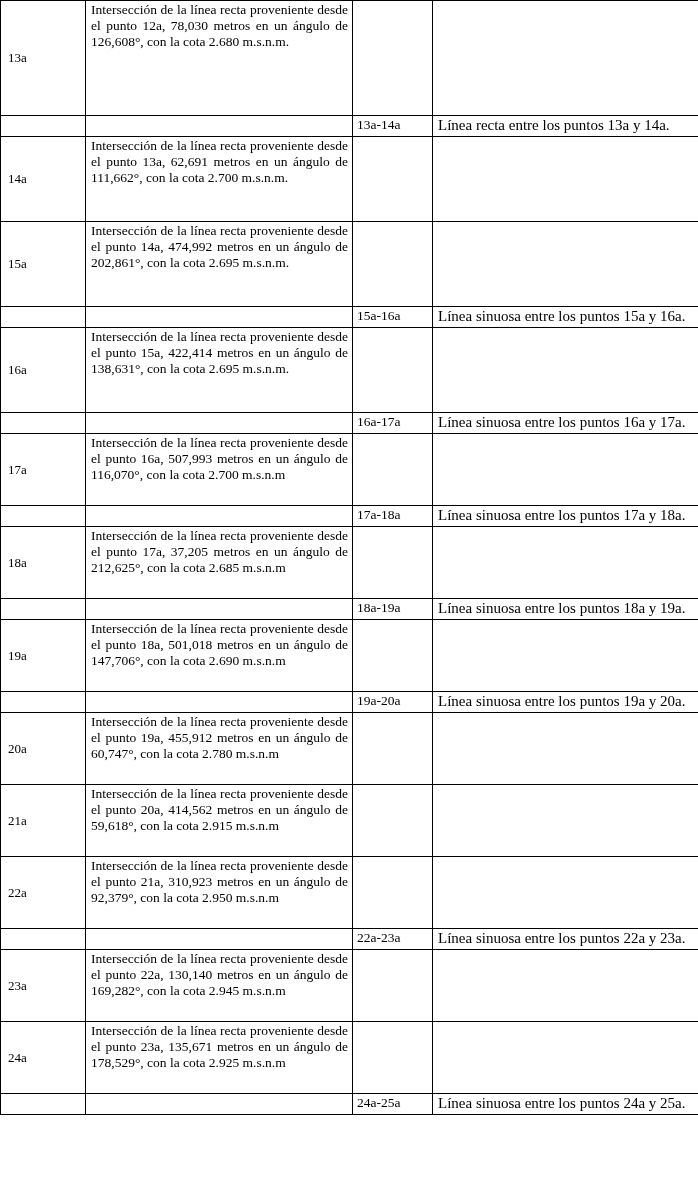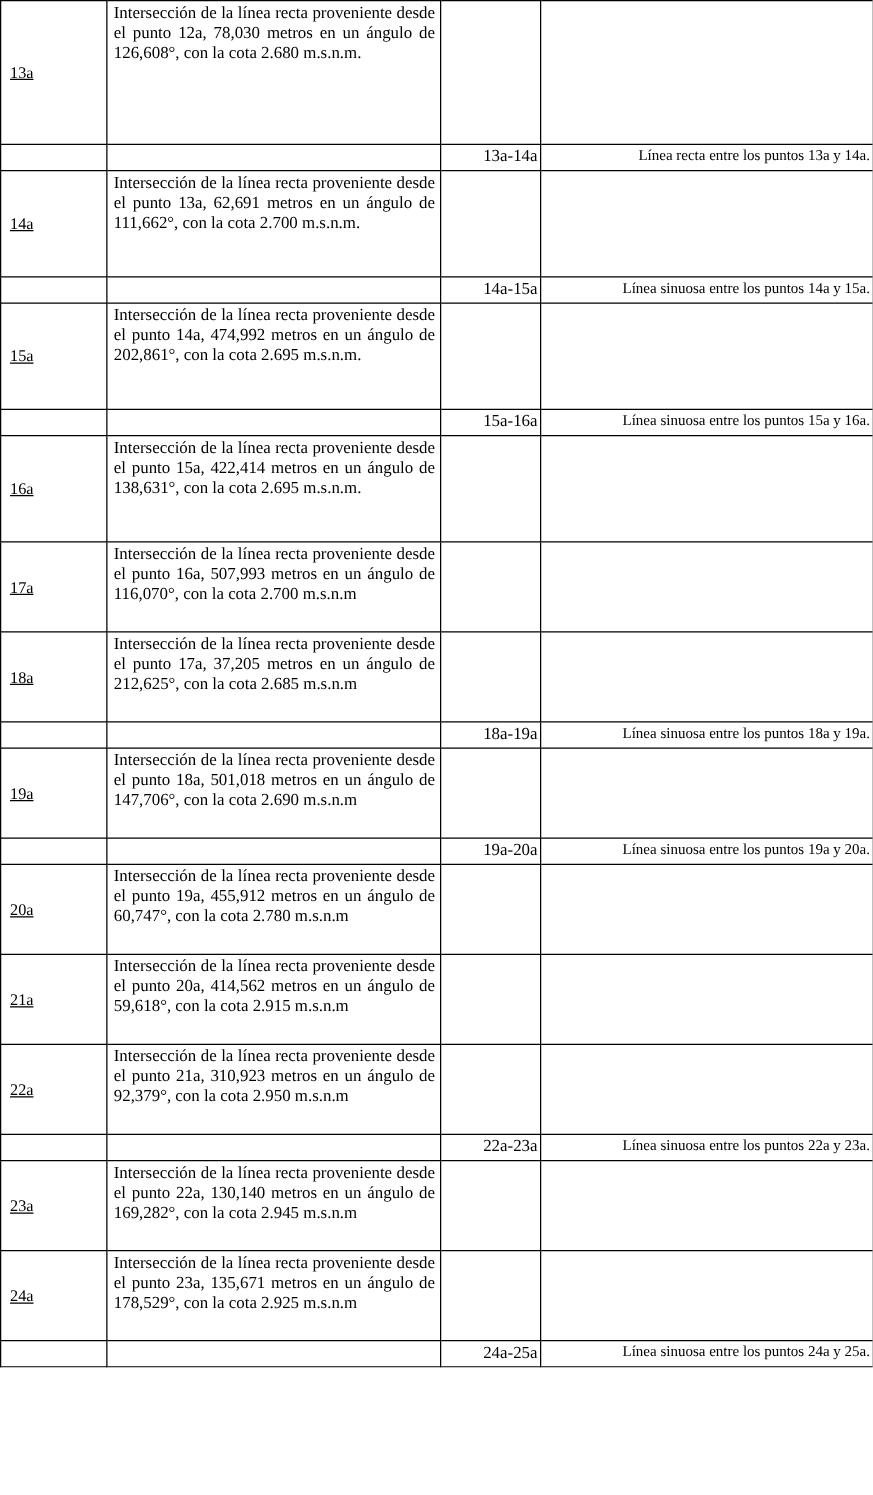--- a/index.html
+++ b/index.html
@@ -21,43 +21,42 @@
   }
   col.c-point  { width: 85px; }
   col.c-pdesc  { width: 267px; }
   col.c-seg    { width: 80px; }
   col.c-sdesc  { width: 266px; }
 
   .id-cell {
     vertical-align: middle;
     padding: 0 2px 0 7px;
     font-size: 13px;
-    text-decoration: underline;
   }
   .desc-cell {
     padding: 1px 4px 0 5px;
     font-size: 13.5px;
     line-height: 1.18;
     text-align: justify;
     margin-top: 28px;
   }
   .seg-cell {
     padding: 1px 2px 0 4px;
     font-size: 13.5px;
   }
   .segdesc-cell {
     padding: 1px 2px 0 5px;
-    font-size: 12px;
+    font-size: 15px;
     white-space: nowrap;
     margin-top: 20px;
   }
   tr.row-tall { height: 115px; }
   tr.row-med  { height: 85px; }
   tr.row-sm   { height: 72px; }
-  tr.row-seg  { height: 21px; text-align: right; }
+  tr.row-seg  { height: 21px; }
 </style>
 </head>
 <body>
 
 <table class="doc-table">
   <colgroup>
     <col class="c-point">
       <col class="c-pdesc">
       <col class="c-seg">
       <col class="c-sdesc">
@@ -78,26 +77,20 @@
       <td class="segdesc-cell">Línea recta entre los puntos 13a y 14a.</td>
     </tr>
 
     <tr class="row-point row-med">
       <td class="id-cell">14a</td>
       <td class="desc-cell">Intersección de la línea recta proveniente desde el punto 13a, 62,691 metros en un ángulo de 111,662°, con la cota 2.700 m.s.n.m.</td>
       <td class="seg-cell"></td>
       <td class="segdesc-cell"></td>
     </tr>
 
-    <tr class="row-seg">
-      <td class="id-cell"></td>
-      <td class="desc-cell"></td>
-      <td class="seg-cell">14a-15a</td>
-      <td class="segdesc-cell">Línea sinuosa entre los puntos 14a y 15a.</td>
-    </tr>
 
     <tr class="row-point row-med">
       <td class="id-cell">15a</td>
       <td class="desc-cell">Intersección de la línea recta proveniente desde el punto 14a, 474,992 metros en un ángulo de 202,861°, con la cota 2.695 m.s.n.m.</td>
       <td class="seg-cell"></td>
       <td class="segdesc-cell"></td>
     </tr>
 
     <tr class="row-seg">
       <td class="id-cell"></td>
@@ -106,28 +99,40 @@
       <td class="segdesc-cell">Línea sinuosa entre los puntos 15a y 16a.</td>
     </tr>
 
     <tr class="row-point row-med">
       <td class="id-cell">16a</td>
       <td class="desc-cell">Intersección de la línea recta proveniente desde el punto 15a, 422,414 metros en un ángulo de 138,631°, con la cota 2.695 m.s.n.m.</td>
       <td class="seg-cell"></td>
       <td class="segdesc-cell"></td>
     </tr>
 
+    <tr class="row-seg">
+      <td class="id-cell"></td>
+      <td class="desc-cell"></td>
+      <td class="seg-cell">16a-17a</td>
+      <td class="segdesc-cell">Línea sinuosa entre los puntos 16a y 17a.</td>
+    </tr>
 
     <tr class="row-point row-sm">
       <td class="id-cell">17a</td>
       <td class="desc-cell">Intersección de la línea recta proveniente desde el punto 16a, 507,993 metros en un ángulo de 116,070°, con la cota 2.700 m.s.n.m</td>
       <td class="seg-cell"></td>
       <td class="segdesc-cell"></td>
     </tr>
 
+    <tr class="row-seg">
+      <td class="id-cell"></td>
+      <td class="desc-cell"></td>
+      <td class="seg-cell">17a-18a</td>
+      <td class="segdesc-cell">Línea sinuosa entre los puntos 17a y 18a.</td>
+    </tr>
 
     <tr class="row-point row-sm">
       <td class="id-cell">18a</td>
       <td class="desc-cell">Intersección de la línea recta proveniente desde el punto 17a, 37,205 metros en un ángulo de 212,625°, con la cota 2.685 m.s.n.m</td>
       <td class="seg-cell"></td>
       <td class="segdesc-cell"></td>
     </tr>
 
     <tr class="row-seg">
       <td class="id-cell"></td>

